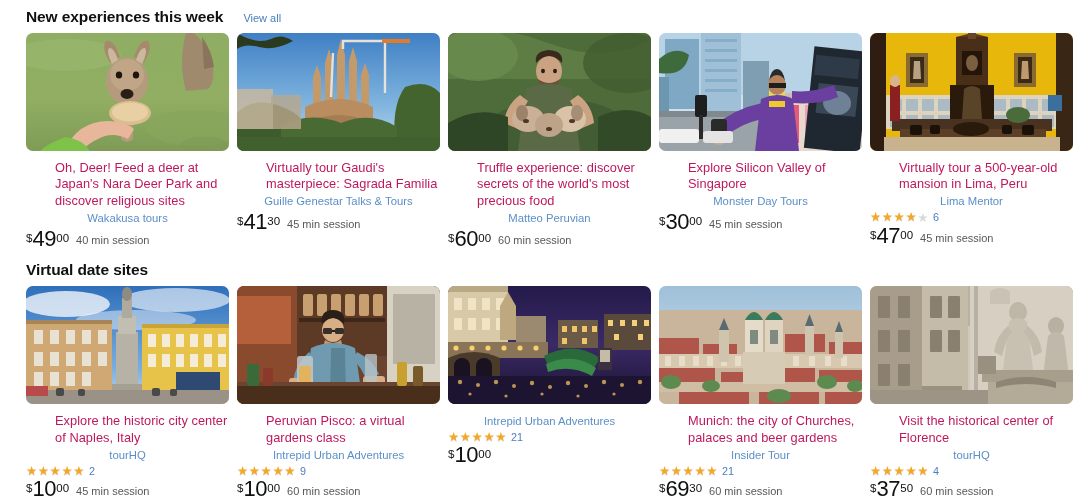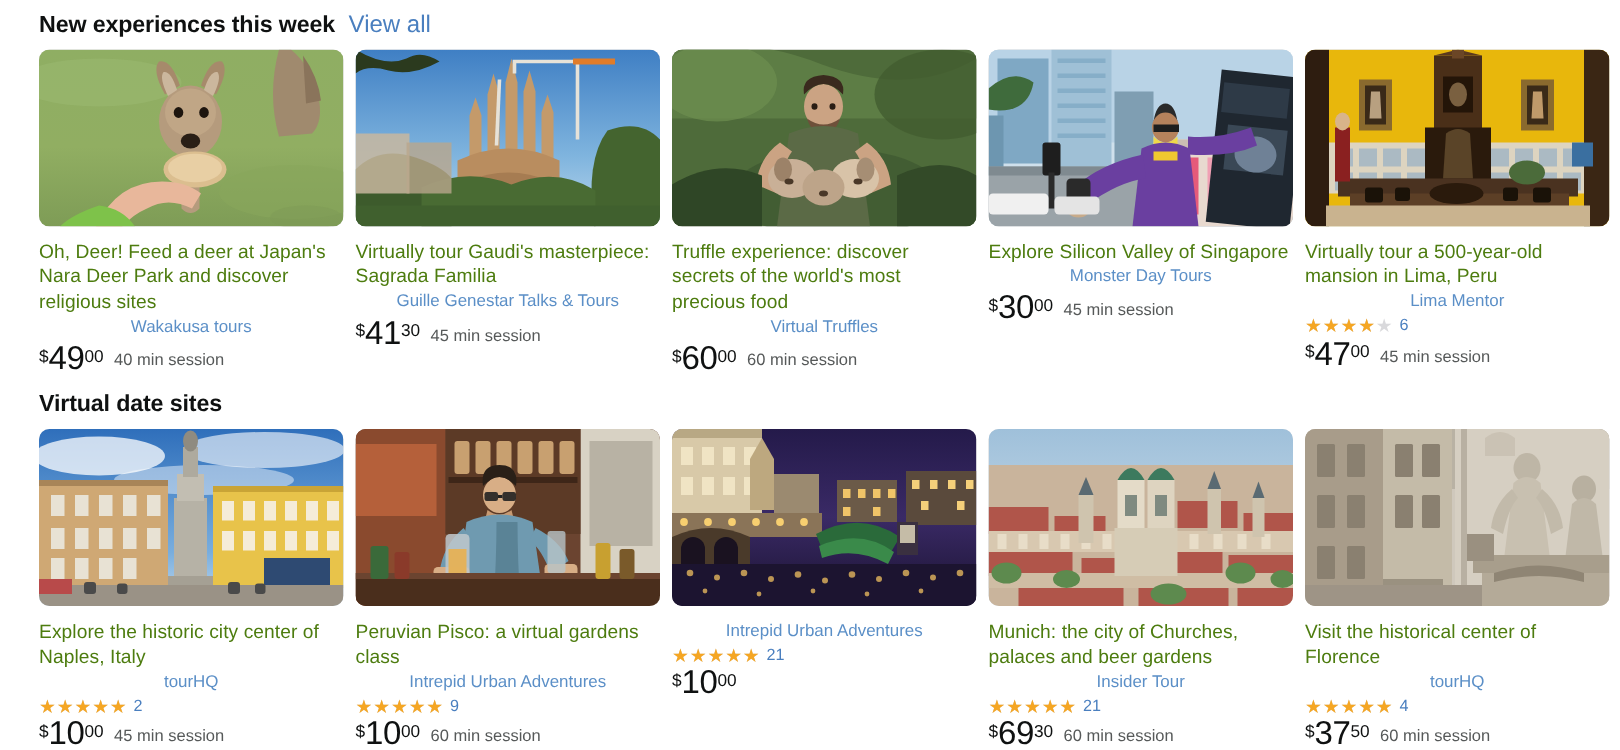--- a/index.html
+++ b/index.html
@@ -17,39 +17,40 @@
   .section { padding: 0 18px; }
   .section-head {
     display: flex; align-items: baseline; gap: 9px;
     padding: 8px 0 6px 8px;
   }
   .section-title {
     font-size: 15.5px; font-weight: bold; letter-spacing: -0.1px;
     color: #0f1111; line-height: 1.2;
   }
   .view-all {
-    font-size: 16px; color: #4a7fbf; cursor: pointer;
+    font-size: 11px; color: #4a7fbf; cursor: pointer; margin-left: 11px;
   }
 
   
   .row { display: flex; gap: 0; padding-left: 8px; }
   .card { width: 211px; padding-right: 8px; }
   .card.last { width: 203px; padding-right: 0; }
 
   .thumb {
     width: 203px; height: 118px; border-radius: 7px;
     overflow: hidden; position: relative;
     background: #d9d9d9;
   }
   .thumb svg { display:block; width:100%; height:100%; }
 
   .meta { padding-top: 9px; }
   .title {
-    font-size: 12.8px; line-height: 1.32; color: #4d7c0f;
+    font-size: 12.8px; line-height: 1.32; color: #be185d;
     letter-spacing: 0.05px;
+    margin-left: 29px;
   }
   .host {
     font-size: 11.3px; color: #5b8fc7; margin-top: 1px; line-height: 1.35;
     cursor: pointer;
     text-align: center;
   }
 
   .rating { display: flex; align-items: center; gap: 4px; margin-top: 1px; height: 13px;}
   .stars { position: relative; display:inline-block; height: 12px; line-height: 12px; }
   .stars .back { color: #d9d9dc; font-size: 12.5px; letter-spacing: 0.6px; }
@@ -198,21 +199,21 @@
             <ellipse cx="129" cy="80" rx="6" ry="8" fill="#a68e74"></ellipse>
             <ellipse cx="124" cy="88" rx="3" ry="2" fill="#4a3828"></ellipse>
             <ellipse cx="101" cy="92" rx="14" ry="12" fill="#bda489"></ellipse>
             <ellipse cx="101" cy="96" rx="3" ry="2" fill="#4a3828"></ellipse>
             <path d="M0 90 q30 -18 60 -6 l0 34 l-60 0z" fill="#2f4626"></path>
             <path d="M150 84 q30 -14 53 0 l0 34 l-53 0z" fill="#334a28"></path>
           </svg>
         </div>
         <div class="meta">
           <div class="title">Truffle experience: discover secrets of the world's most precious food</div>
-          <div class="host">Virtual Truffles</div>
+          <div class="host">Matteo Peruvian</div>
           <div class="price-line">
             <span class="price">
               <span class="cur">$</span>
               <span class="whole">60</span>
               <span class="frac">00</span>
             </span>
             <span class="duration">60 min session</span>
           </div>
         </div>
       </div>

